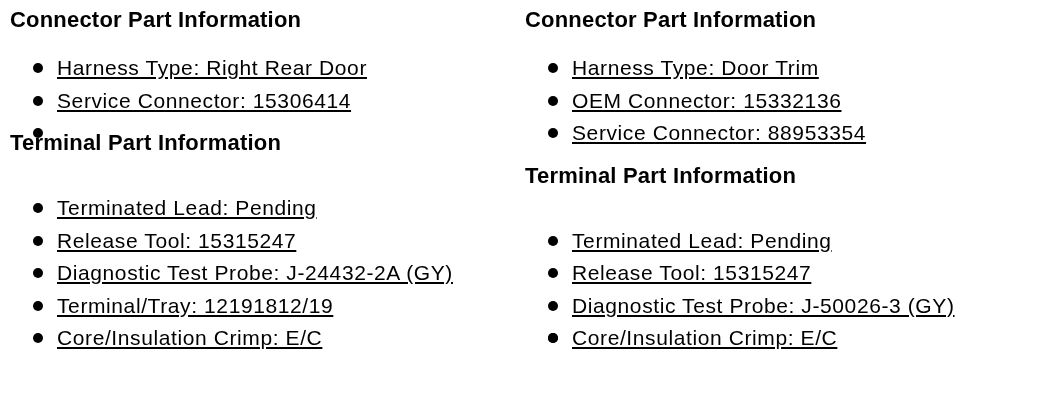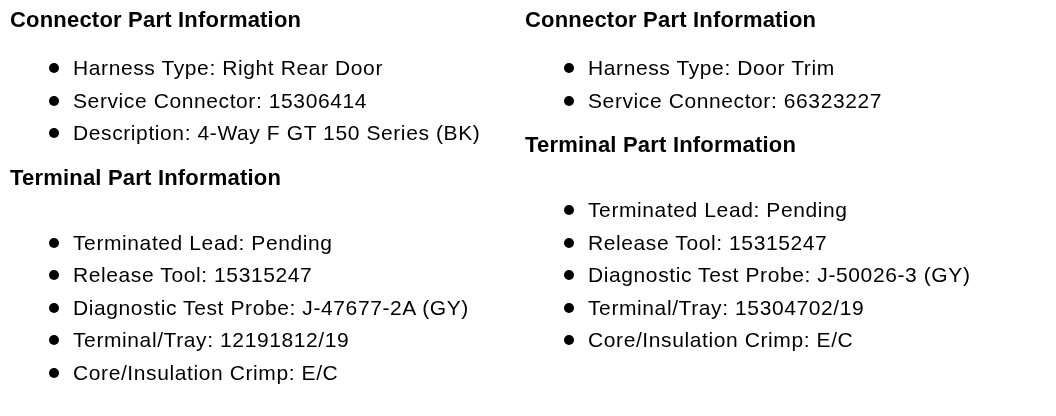--- a/index.html
+++ b/index.html
@@ -33,22 +33,23 @@
     font-weight: bold;
     margin: 0 0 20px 0;
     letter-spacing: 0.2px;
     white-space: nowrap;
   }
   .section-terminal h3.section-heading {
     margin: 14px 0 37px 0;
   }
   ul.item-list {
     list-style: none;
-    margin: 16px;
+    margin: 0;
     padding: 0;
+    text-decoration: underline;
   }
   ul.item-list li.item {
     position: relative;
     padding-left: 47px;
     line-height: 32.5px;
     font-size: 21px;
     letter-spacing: 0.6px;
     white-space: nowrap;
   }
   .bullet {
@@ -74,39 +75,38 @@
         <li class="item">
           <span class="bullet"></span>
           <span>Harness Type: Right Rear Door</span>
         </li>
         <li class="item">
           <span class="bullet"></span>
           <span>Service Connector: 15306414</span>
         </li>
         <li class="item">
           <span class="bullet"></span>
-          <span>Description: 4-Way F GT 150 Series (BK)</span>
         </li>
       </ul>
     </div>
 
     <div class="section section-terminal">
       <h3 class="section-heading">Terminal Part Information</h3>
       <ul class="item-list">
         <li class="item">
           <span class="bullet"></span>
           <span>Terminated Lead: Pending</span>
         </li>
         <li class="item">
           <span class="bullet"></span>
           <span>Release Tool: 15315247</span>
         </li>
         <li class="item">
           <span class="bullet"></span>
-          <span>Diagnostic Test Probe: J-47677-2A (GY)</span>
+          <span>Diagnostic Test Probe: J-24432-2A (GY)</span>
         </li>
         <li class="item">
           <span class="bullet"></span>
           <span>Terminal/Tray: 12191812/19</span>
         </li>
         <li class="item">
           <span class="bullet"></span>
           <span>Core/Insulation Crimp: E/C</span>
         </li>
       </ul>
@@ -118,21 +118,25 @@
 
     <div class="section section-connector">
       <h3 class="section-heading">Connector Part Information</h3>
       <ul class="item-list">
         <li class="item">
           <span class="bullet"></span>
           <span>Harness Type: Door Trim</span>
         </li>
         <li class="item">
           <span class="bullet"></span>
-          <span>Service Connector: 66323227</span>
+          <span>OEM Connector: 15332136</span>
+        </li>
+        <li class="item">
+          <span class="bullet"></span>
+          <span>Service Connector: 88953354</span>
         </li>
       </ul>
     </div>
 
     <div class="section section-terminal">
       <h3 class="section-heading">Terminal Part Information</h3>
       <ul class="item-list">
         <li class="item">
           <span class="bullet"></span>
           <span>Terminated Lead: Pending</span>
@@ -140,21 +144,20 @@
         <li class="item">
           <span class="bullet"></span>
           <span>Release Tool: 15315247</span>
         </li>
         <li class="item">
           <span class="bullet"></span>
           <span>Diagnostic Test Probe: J-50026-3 (GY)</span>
         </li>
         <li class="item">
           <span class="bullet"></span>
-          <span>Terminal/Tray: 15304702/19</span>
         </li>
         <li class="item">
           <span class="bullet"></span>
           <span>Core/Insulation Crimp: E/C</span>
         </li>
       </ul>
     </div>
 
   </div>
 

